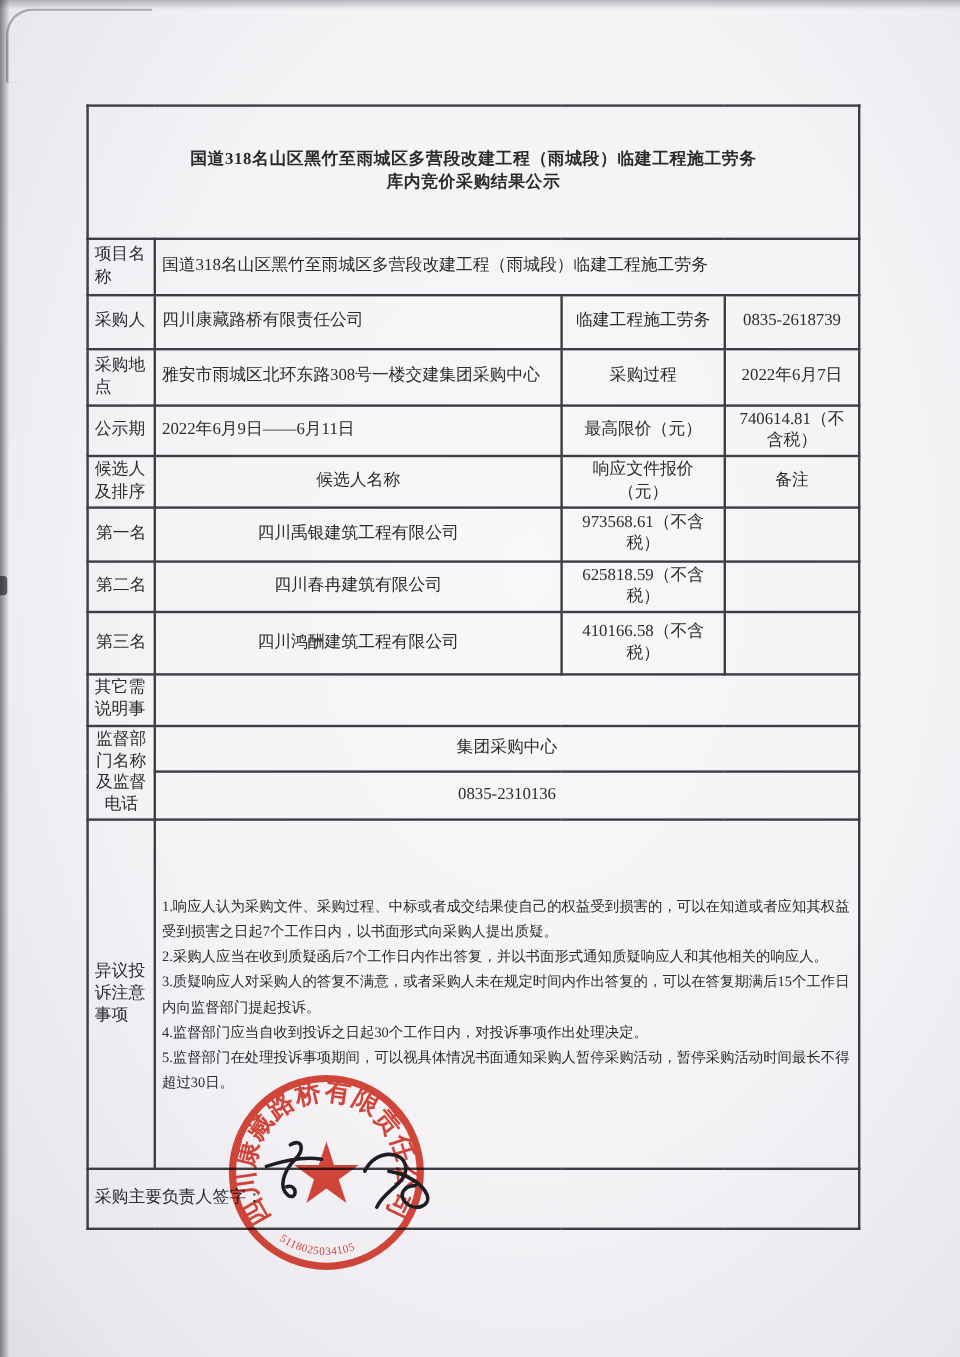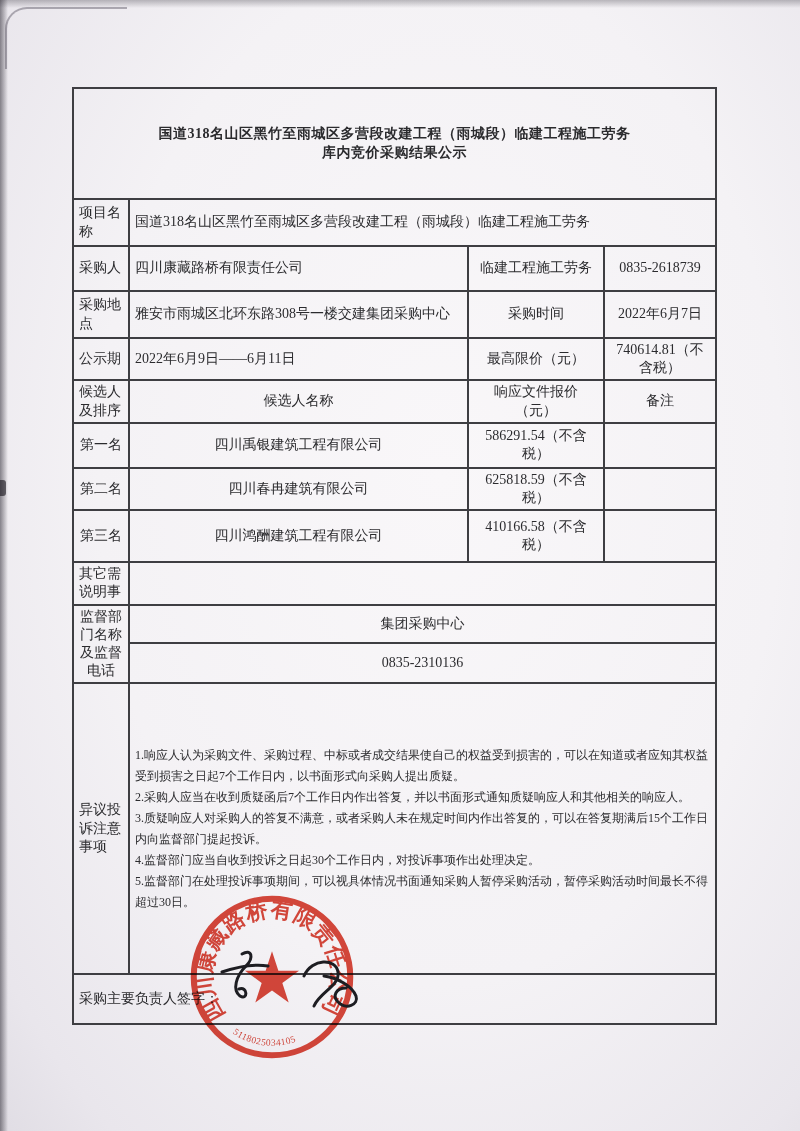--- a/index.html
+++ b/index.html
@@ -65,42 +65,42 @@
     <tr style="height:45px">
       <td class="lab">采购人</td>
       <td>四川康藏路桥有限责任公司</td>
       <td class="ctr">临建工程施工劳务</td>
       <td class="ctr">0835-2618739</td>
     </tr>
 
     <tr style="height:47px">
       <td class="lab">采购地点</td>
       <td>雅安市雨城区北环东路308号一楼交建集团采购中心</td>
-      <td class="ctr">采购时间</td>
+      <td class="ctr">采购过程</td>
       <td class="ctr">2022年6月7日</td>
     </tr>
 
     <tr style="height:40px">
       <td class="lab">公示期</td>
       <td>2022年6月9日——6月11日</td>
       <td class="ctr">最高限价（元）</td>
       <td class="ctr small">740614.81（不含税）</td>
     </tr>
 
     <tr style="height:40px">
       <td class="lab">候选人及排序</td>
       <td class="ctr">候选人名称</td>
       <td class="ctr">响应文件报价（元）</td>
       <td class="ctr">备注</td>
     </tr>
 
     <tr style="height:45px">
       <td class="lab lab-c">第一名</td>
       <td class="ctr small">四川禹银建筑工程有限公司</td>
-      <td class="ctr small">586291.54（不含税）</td>
+      <td class="ctr small">973568.61（不含税）</td>
       <td></td>
     </tr>
 
     <tr style="height:34px">
       <td class="lab lab-c">第二名</td>
       <td class="ctr small">四川春冉建筑有限公司</td>
       <td class="ctr small">625818.59（不含税）</td>
       <td></td>
     </tr>
 

